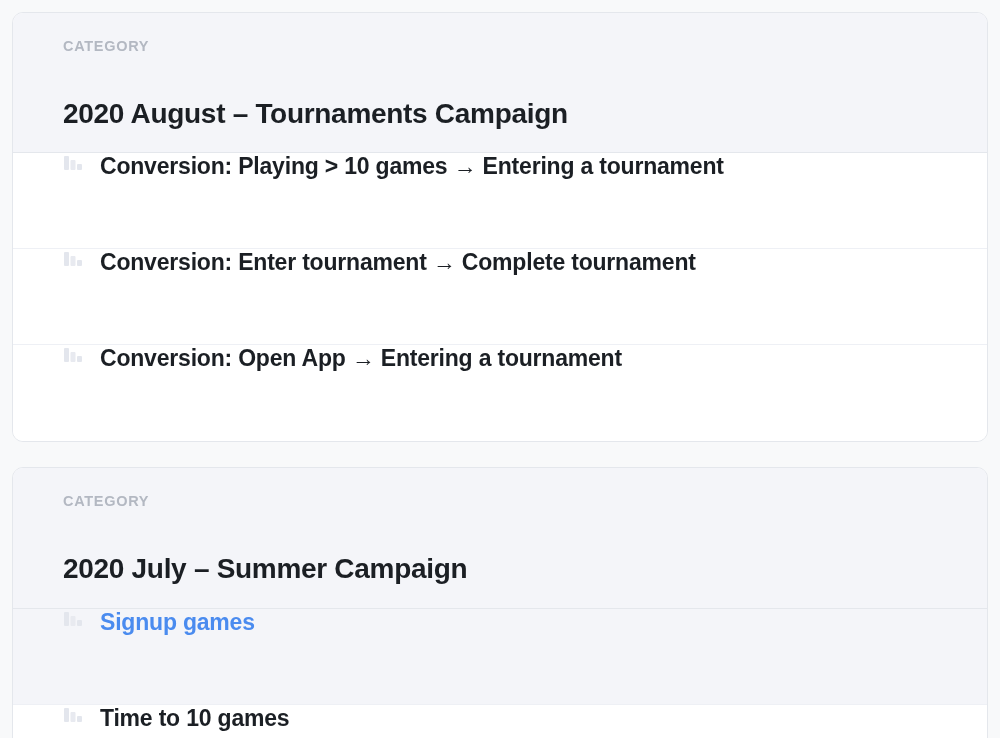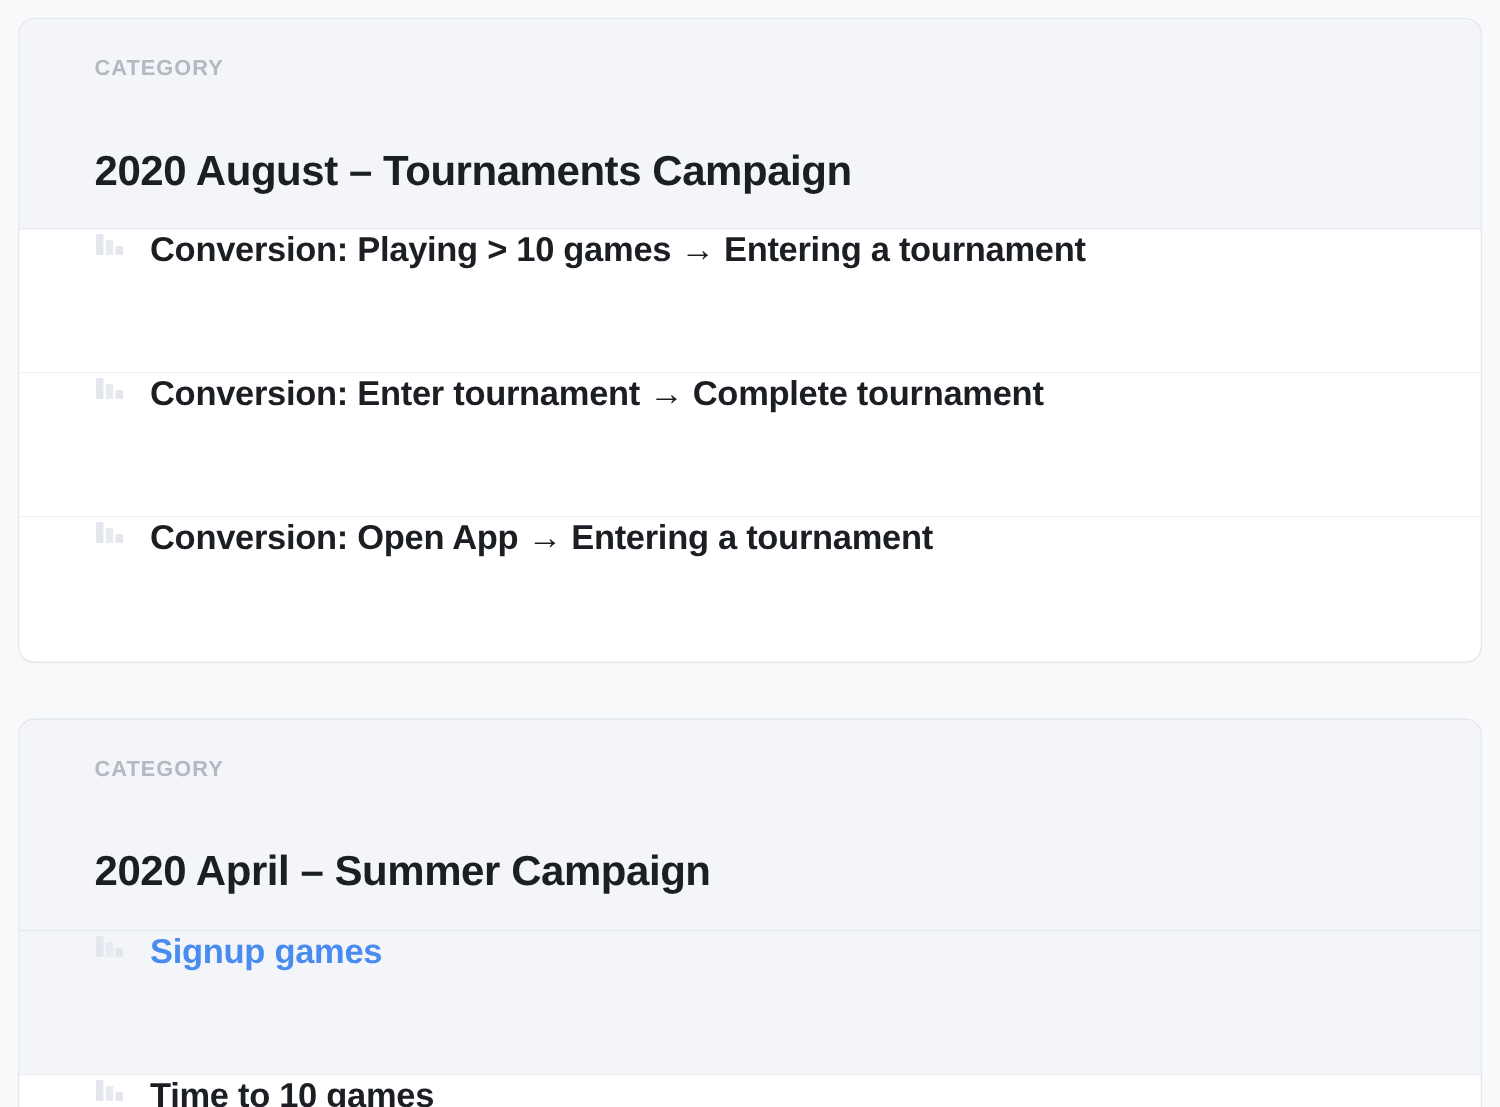--- a/index.html
+++ b/index.html
@@ -12,21 +12,21 @@
     -webkit-font-smoothing: antialiased;
   }
 
   .page {
     width: 1000px;
     height: 738px;
     background: #f8f9fa;
     padding: 12px;
     display: flex;
     flex-direction: column;
-    gap: 37px;
+    gap: 25px;
     overflow: hidden;
   }
 
   .card {
     background: #ffffff;
     border: 1px solid #e4e7ec;
     border-radius: 11px;
     overflow: hidden;
     flex: none;
   }
@@ -123,21 +123,21 @@
         <rect x="7.5" y="7" width="5" height="10" rx="1" fill="#e8eaf0"></rect>
         <rect x="14" y="11" width="5" height="6" rx="1" fill="#e3e6ed"></rect>
       </svg>
       <span class="row-label">Conversion: Open App → Entering a tournament</span>
     </div>
   </div>
 
   <div class="card">
     <div class="card-header">
       <div class="category-label">CATEGORY</div>
-      <div class="card-title">2020 April – Summer Campaign</div>
+      <div class="card-title">2020 July – Summer Campaign</div>
     </div>
 
     <div class="row selected">
       <svg class="bar-icon" viewBox="0 0 20 20">
         <rect x="1" y="3" width="5" height="14" rx="1" fill="#e3e6ed"></rect>
         <rect x="7.5" y="7" width="5" height="10" rx="1" fill="#e8eaf0"></rect>
         <rect x="14" y="11" width="5" height="6" rx="1" fill="#e3e6ed"></rect>
       </svg>
       <span class="row-label">Signup games</span>
     </div>

